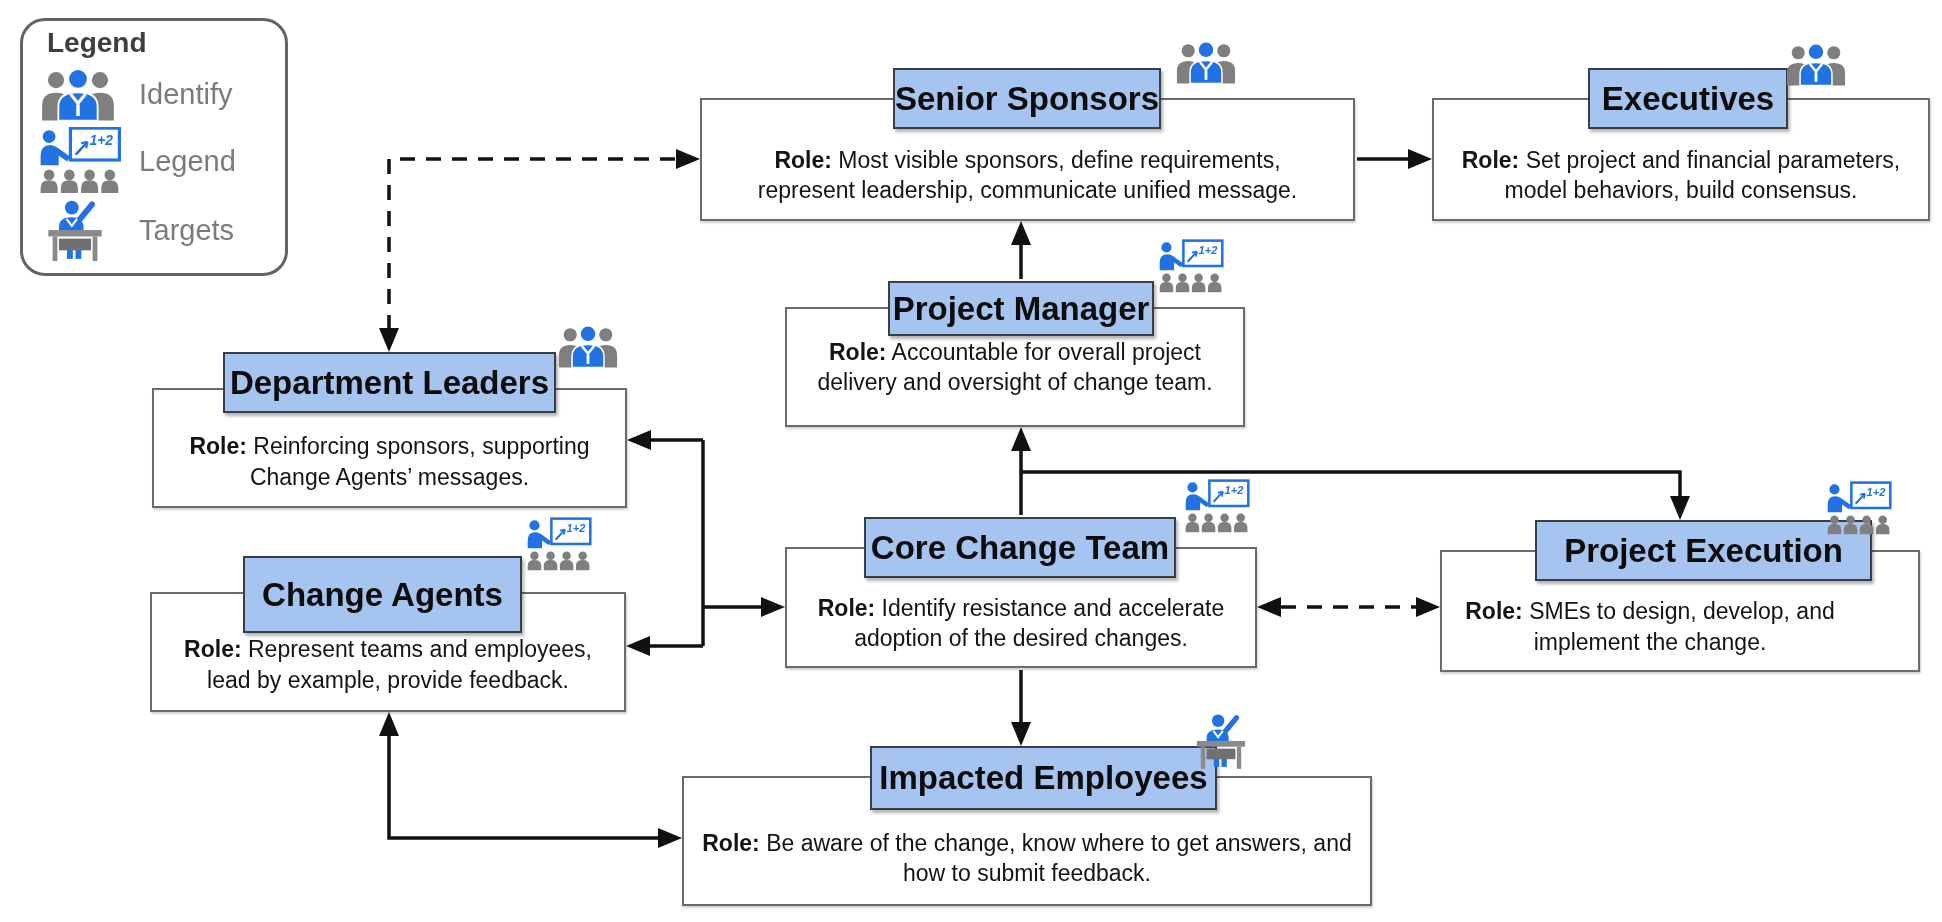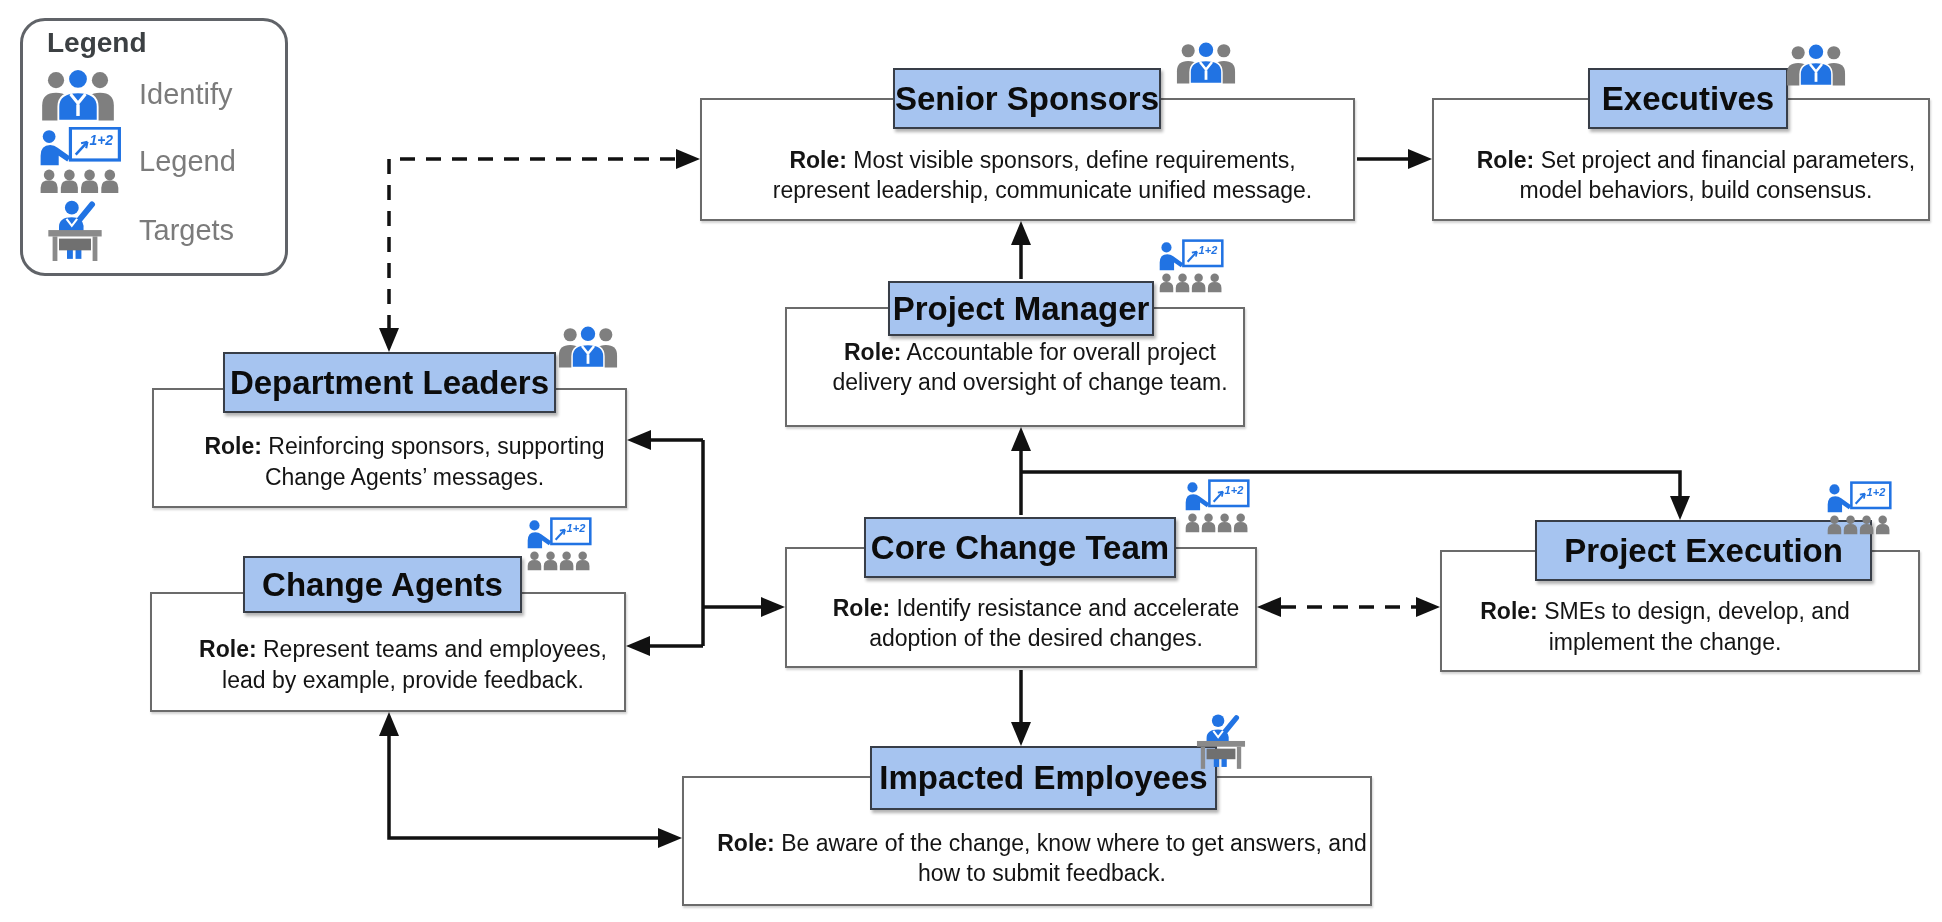--- a/index.html
+++ b/index.html
@@ -23,21 +23,21 @@
     position:absolute;background:#fff;border:2.5px solid #6b6b6b;
     box-shadow:1px 2px 2px rgba(0,0,0,.18);z-index:2;box-sizing:border-box;
   }
   .node-title{
     position:absolute;background:#a6c4f0;border:2.5px solid #383e48;
     box-shadow:2px 3px 3px rgba(0,0,0,.3);z-index:4;box-sizing:border-box;
     display:flex;align-items:center;justify-content:center;
     font-size:33px;font-weight:bold;color:#0c0c0c;white-space:nowrap;
   }
   .node-role{
-    position:absolute;z-index:3;display:flex;align-items:center;justify-content:center;padding-left:15px;
+    position:absolute;z-index:3;display:flex;align-items:center;justify-content:center;
   }
   .node-role p{
     margin:0;text-align:center;font-size:23px;line-height:1.32;color:#141414;
   }
   .node-role b{font-weight:bold;}
   .icon{position:absolute;z-index:4;}
   #connectors{position:absolute;left:0;top:0;z-index:5;pointer-events:none;}
   #icon-defs{position:absolute;width:0;height:0;overflow:hidden;}
 </style>
 </head>
@@ -148,21 +148,21 @@
     <svg class="icon" style="left:558px;top:324px" width="60" height="44">
         <use href="#icon-sponsors" xlink:href="#icon-sponsors"></use>
       </svg>
   </div>
 
   <div class="node">
     <div class="node-body" style="left:150px;top:592px;width:476px;height:120px"></div>
     <div class="node-role" style="left:150px;top:617px;width:476px;height:95px">
       <p style="max-width:430px"><b>Role:</b> <span>Represent teams and employees, lead by example, provide feedback.</span></p>
     </div>
-    <div class="node-title" style="left:243px;top:556px;width:279px;height:57px">Change Agents</div>
+    <div class="node-title" style="left:243px;top:556px;width:279px;height:77px">Change Agents</div>
     <svg class="icon" style="left:526px;top:516px" width="66" height="56">
         <use href="#icon-agents" xlink:href="#icon-agents"></use>
       </svg>
   </div>
 
   <div class="node">
     <div class="node-body" style="left:785px;top:547px;width:472px;height:121px"></div>
     <div class="node-role" style="left:785px;top:578px;width:472px;height:90px">
       <p style="max-width:460px"><b>Role:</b> <span>Identify resistance and accelerate adoption of the desired changes.</span></p>
     </div>

